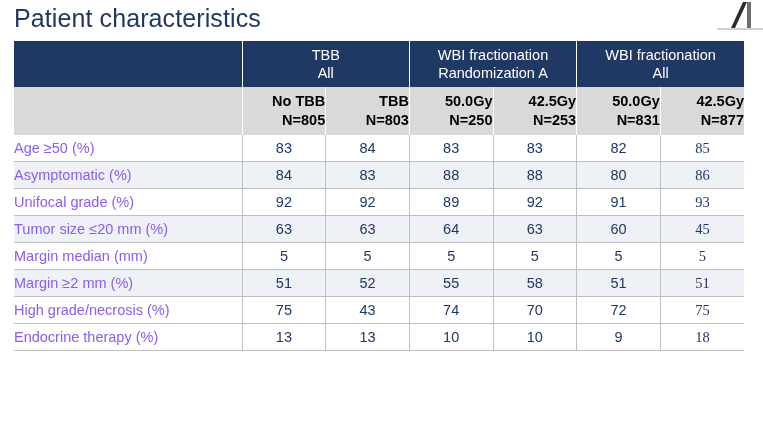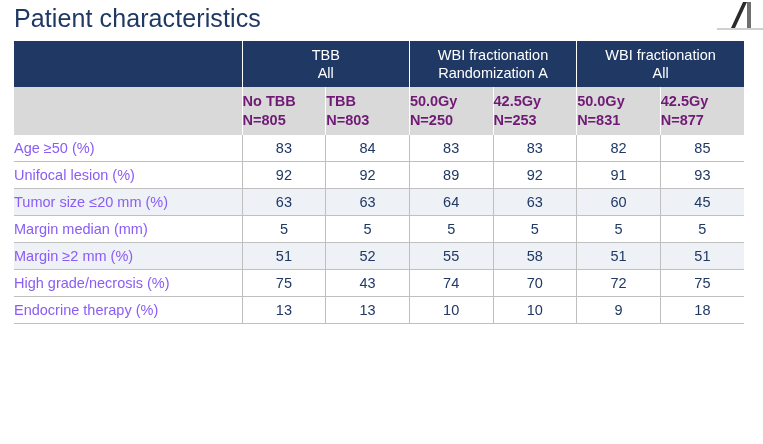--- a/index.html
+++ b/index.html
@@ -49,23 +49,23 @@
     font-weight: 400;
     text-align: center;
     height: 46px;
     vertical-align: middle;
     border-right: 1px solid #ffffff;
     line-height: 1.25;
   }
   .hdr.last { border-right: none; }
   .subhdr {
     background: #d9d9d9;
-    color: #701a75;
-    font-size: 14.5px;
-    text-align: left;
+    color: #000000;
+    font-size: 14.5px;
+    text-align: right;
     height: 48px;
     vertical-align: middle;
     border-right: 1px solid #ffffff;
     line-height: 1.3;
   }
   .subhdr.last { border-right: none; }
   .rowlabel {
     font-size: 14.5px;
     color: #8b5cf6;
     text-align: left;
@@ -77,21 +77,21 @@
   }
   .cell {
     font-size: 14.5px;
     color: #1f3864;
     text-align: center;
     height: 18px;
     vertical-align: middle;
     border-bottom: 1px solid #bfbfbf;
     border-right: 1px solid #bfbfbf;
   }
-  .cell.last { border-right: none; }
+  .cell.last { border-right: none; font-family: Liberation Serif, serif; }
   tr.band .rowlabel,
   tr.band .cell {
     background: #eef1f6;
   }
   tr.plain .rowlabel,
   tr.plain .cell {
     background: #ffffff;
   }
   col.c0 { width: 228px; }
   col.cd { width: 83.6px; }
@@ -167,22 +167,31 @@
   <tbody>
     <tr class="plain">
       <td class="rowlabel">Age ≥50 (%)</td>
       <td class="cell">83</td>
       <td class="cell">84</td>
       <td class="cell">83</td>
       <td class="cell">83</td>
       <td class="cell">82</td>
       <td class="cell last">85</td>
     </tr>
-    <tr class="plain">
-      <td class="rowlabel">Unifocal lesion (%)</td>
+    <tr class="band">
+      <td class="rowlabel">Asymptomatic (%)</td>
+      <td class="cell">84</td>
+      <td class="cell">83</td>
+      <td class="cell">88</td>
+      <td class="cell">88</td>
+      <td class="cell">80</td>
+      <td class="cell last">86</td>
+    </tr>
+    <tr class="plain">
+      <td class="rowlabel">Unifocal grade (%)</td>
       <td class="cell">92</td>
       <td class="cell">92</td>
       <td class="cell">89</td>
       <td class="cell">92</td>
       <td class="cell">91</td>
       <td class="cell last">93</td>
     </tr>
     <tr class="band">
       <td class="rowlabel">Tumor size ≤20 mm (%)</td>
       <td class="cell">63</td>

